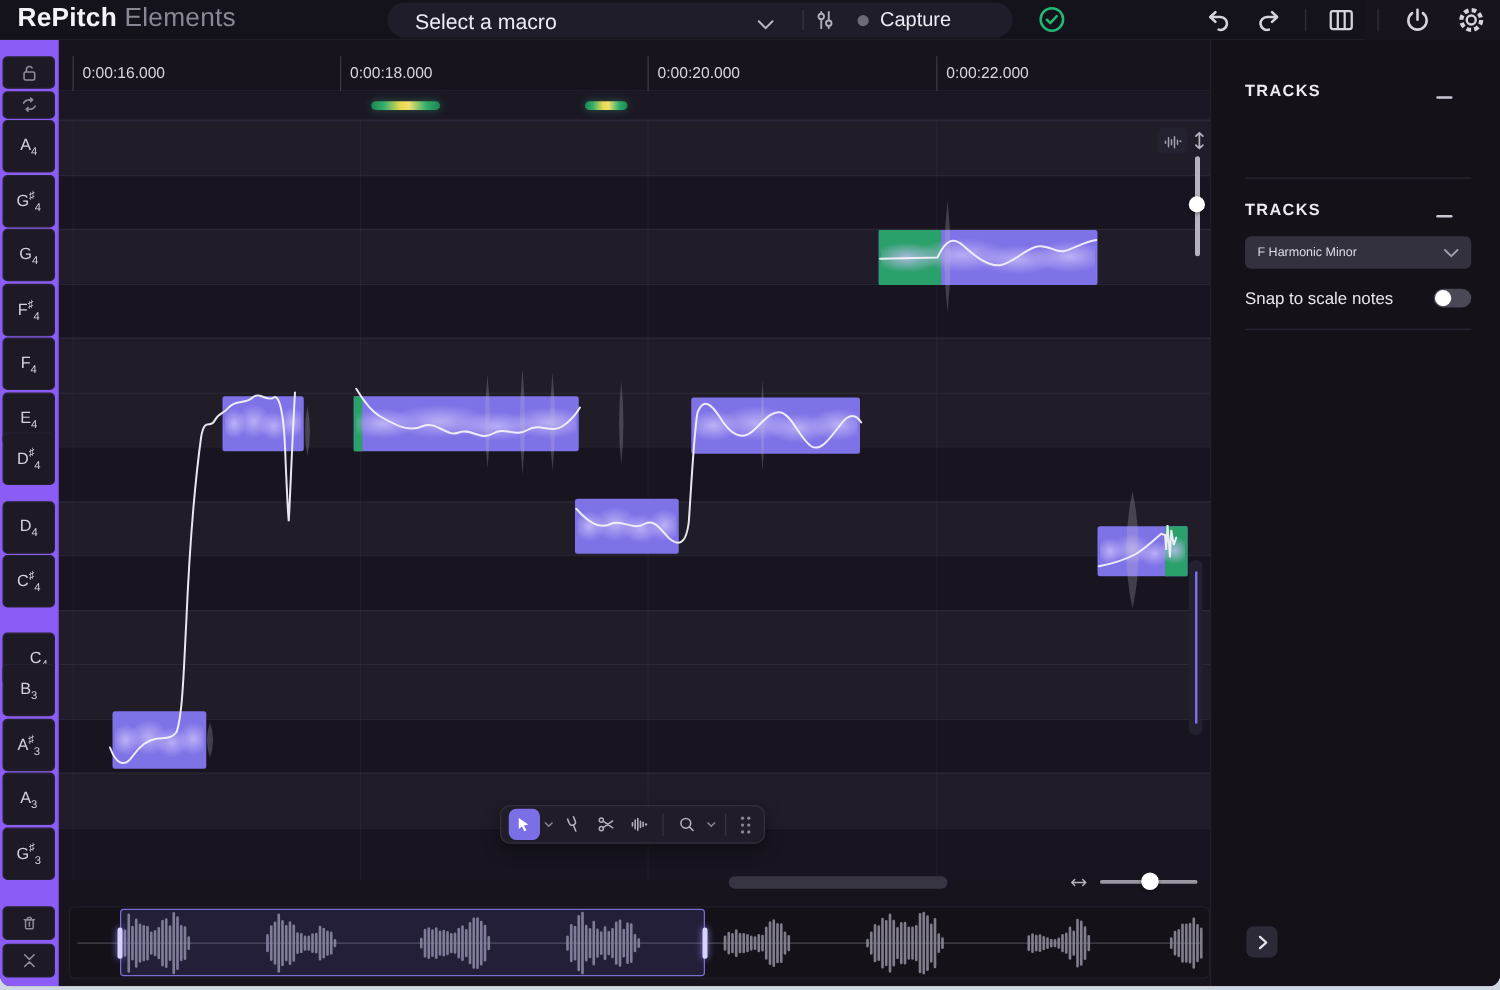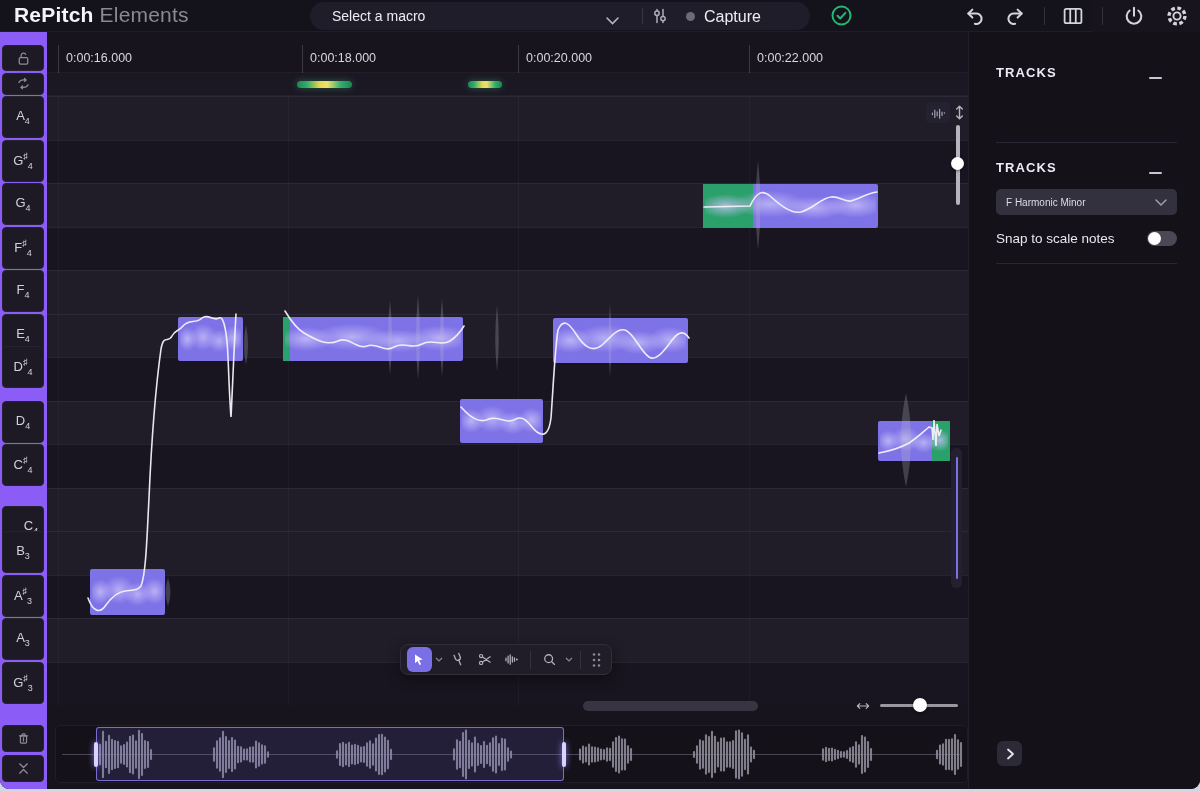--- a/index.html
+++ b/index.html
@@ -5,21 +5,21 @@
   html,body{margin:0;padding:0;background:#cfd8e2;font-family:"Liberation Sans","DejaVu Sans",sans-serif;}
   *{box-sizing:border-box;}
   .app{position:relative;width:1200px;height:789px;background:#17141e;overflow:hidden;border-radius:0 0 9px 9px;color:#e8e6ee;-webkit-font-smoothing:antialiased;}
 
   
   .topbar{position:absolute;left:0;top:0;width:1092px;height:32px;background:#14121b;border-bottom:1px solid #201d29;z-index:40;padding-left:35px;}
   .brand{position:absolute;left:14px;top:3px;font-size:21px;letter-spacing:.2px;}
   .brand .b1{font-weight:700;color:#f4f3f8;}
   .brand .b2{font-weight:300;color:#8b8895;margin-left:6px;}
   .macro-pill{position:absolute;left:310px;top:2px;width:500px;height:28px;background:#201d2a;border-radius:14px;}
-  .macro-label{position:absolute;left:22px;top:6px;font-size:14px;color:#edecf3;}
+  .macro-label{position:absolute;left:22px;top:6px;font-size:17px;color:#edecf3;}
   .pill-chevron{position:absolute;left:296px;top:9px;}
   .pill-sep{position:absolute;left:332px;top:6px;width:1px;height:16px;background:#393642;}
   .sliders-btn{position:absolute;left:340px;top:4px;width:22px;height:20px;}
   .capture-dot{position:absolute;left:376px;top:10px;width:9px;height:9px;border-radius:50%;background:#6d6a78;}
   .capture-label{position:absolute;left:394px;top:6px;font-size:16px;color:#edecf3;}
   .check-btn{position:absolute;left:830px;top:4px;width:23px;height:23px;}
   .tb-ico{position:absolute;top:4px;width:24px;height:24px;cursor:pointer;}
   .tb-sep{position:absolute;top:7px;width:1px;height:18px;background:#33303d;}
 
   
@@ -230,21 +230,21 @@
           <path d="M5.5 4.5l4.5 4.3 4.5-4.3M5.5 15.5l4.5-4.3 4.5 4.3"></path>
         </svg>
     </div>
   </aside>
 
   <main class="stage">
     <div class="ruler" id="ruler">
         <div class="tick" style="left: 11px;">
           <div class="ticklab">0:00:16.000</div>
         </div>
-        <div class="tick" style="left: 255px;">
+        <div class="tick" style="left: 225px;">
           <div class="ticklab">0:00:18.000</div>
         </div>
         <div class="tick" style="left: 471px;">
           <div class="ticklab">0:00:20.000</div>
         </div>
         <div class="tick" style="left: 702px;">
           <div class="ticklab">0:00:22.000</div>
         </div>
       </div>
     <div class="capstrip" id="capstrip">

